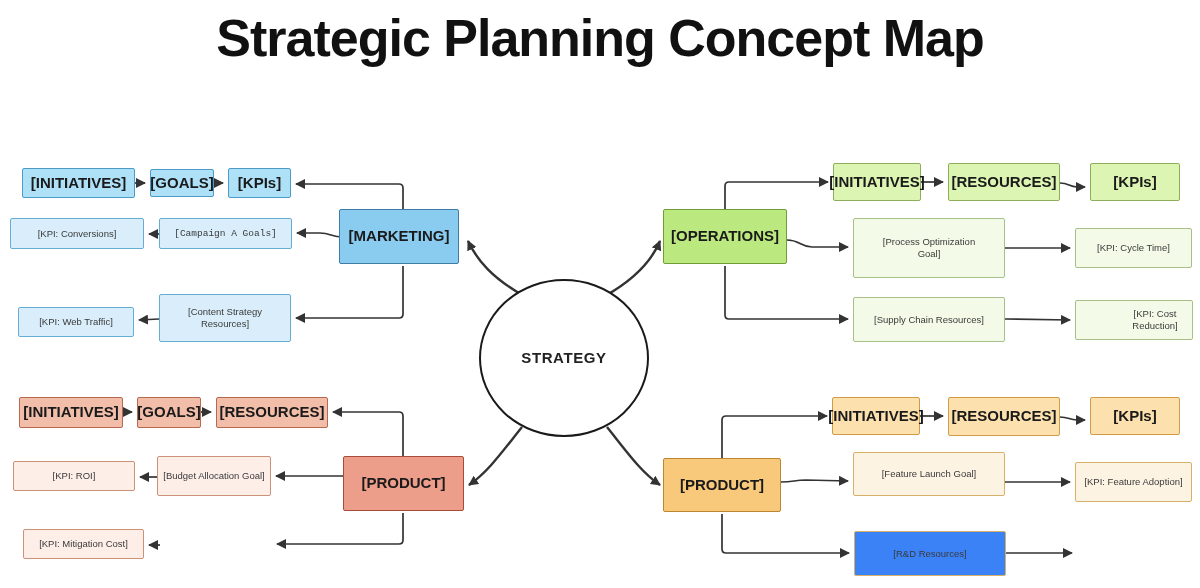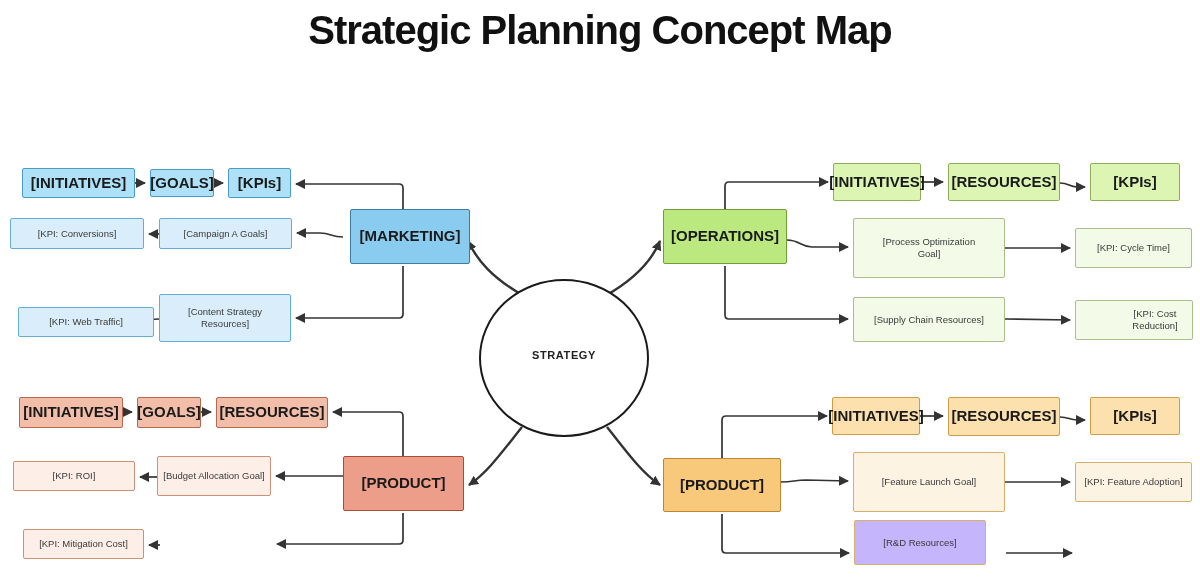--- a/index.html
+++ b/index.html
@@ -2,39 +2,39 @@
 <html style="--connector: #333333; --outline: #1a1a1a;"><head>
 <meta charset="utf-8">
 <style>
   html,body{margin:0;padding:0;background:#ffffff;}
   #canvas{
     position:relative;width:1200px;height:588px;background:#ffffff;overflow:hidden;
     font-family:"Liberation Sans","DejaVu Sans",sans-serif;
   }
   .title{
     position:absolute;left:0;top:8px;width:1200px;text-align:center;
-    font-size:40px;font-weight:bold;color:#111;letter-spacing:-1px;white-space:nowrap;
+    font-size:52px;font-weight:bold;color:#111;letter-spacing:-1px;white-space:nowrap;
   }
   .node{
     position:absolute;box-sizing:border-box;border:1px solid #999;border-radius:2px;
     display:flex;align-items:center;justify-content:center;text-align:center;
     color:#1a1a1a;line-height:1.25;padding:1px 4px;
   }
   .node.head{font-weight:bold;font-size:15px;}
   .node.chain{font-weight:bold;font-size:15px;}
   .node.leaf{font-size:9.5px;color:#3a3a3a;}
   .node.narrow-text{padding:0 28px;}
   #conn-layer{position:absolute;left:0;top:0;width:1200px;height:588px;}
   #conn-layer path.conn{fill:none;stroke:var(--connector,#333);}
   #conn-layer g.elbows path{stroke-width:1.7px;}
   #conn-layer g.curves path{stroke-width:2.4px;}
   #strategy-ellipse{fill:#ffffff;stroke:var(--outline,#1a1a1a);stroke-width:2px;}
   .center-label{
     position:absolute;left:504px;top:349px;width:120px;text-align:center;
-    font-size:11px;font-weight:bold;letter-spacing:.6px;color:#222;
+    font-size:15px;font-weight:bold;letter-spacing:.6px;color:#222;
   }
 </style>
 </head>
 <body>
 
 <div id="canvas">
 
   <div class="title">Strategic Planning Concept Map</div>
 
   <svg id="conn-layer" viewBox="0 0 1200 588" xmlns="http://www.w3.org/2000/svg">
@@ -84,23 +84,23 @@
     </g>
     <ellipse id="strategy-ellipse" cx="564" cy="358" rx="84" ry="78"></ellipse>
   </svg>
 
   <div class="center-label">STRATEGY</div>
 
   <div class="node chain" style="left: 22px; top: 168px; width: 113px; height: 30px; background: rgb(174, 225, 247); border-color: rgb(76, 156, 201);">[INITIATIVES]</div>
   <div class="node chain" style="left: 150px; top: 169px; width: 64px; height: 28px; background: rgb(174, 225, 247); border-color: rgb(76, 156, 201);">[GOALS]</div>
   <div class="node chain" style="left: 228px; top: 168px; width: 63px; height: 30px; background: rgb(174, 225, 247); border-color: rgb(76, 156, 201);">[KPIs]</div>
   <div class="node leaf" style="left: 10px; top: 218px; width: 134px; height: 31px; background: rgb(217, 238, 250); border-color: rgb(101, 174, 211);">[KPI: Conversions]</div>
-  <div class="node leaf" style="left: 159px; top: 218px; width: 133px; height: 31px; background: rgb(217, 238, 250); border-color: rgb(101, 174, 211);">[Campaign A Goals]</div>
-  <div class="node head" style="left: 350px; top: 209px; width: 120px; height: 55px; background: rgb(138, 204, 240); border-color: rgb(62, 124, 166);">[MARKETING]</div>
-  <div class="node leaf" style="left: 18px; top: 307px; width: 136px; height: 30px; background: rgb(217, 238, 250); border-color: rgb(101, 174, 211);">[KPI: Web Traffic]</div>
+  <div class="node leaf" style="left: 159px; top: 218px; width: 133px; height: 31px; background: rgb(217, 238, 250); border-color: rgb(101, 174, 211); font-family: Liberation Mono, monospace;">[Campaign A Goals]</div>
+  <div class="node head" style="left: 339px; top: 209px; width: 120px; height: 55px; background: rgb(138, 204, 240); border-color: rgb(62, 124, 166);">[MARKETING]</div>
+  <div class="node leaf" style="left: 18px; top: 307px; width: 116px; height: 30px; background: rgb(217, 238, 250); border-color: rgb(101, 174, 211);">[KPI: Web Traffic]</div>
   <div class="node leaf" style="left: 159px; top: 294px; width: 132px; height: 48px; background: rgb(217, 238, 250); border-color: rgb(101, 174, 211);">[Content Strategy Resources]</div>
 
   <div class="node head" style="left: 663px; top: 209px; width: 124px; height: 55px; background: rgb(188, 233, 127); border-color: rgb(111, 158, 56);">[OPERATIONS]</div>
   <div class="node chain" style="left: 833px; top: 163px; width: 88px; height: 38px; background: rgb(221, 245, 178); border-color: rgb(143, 174, 92);">[INITIATIVES]</div>
   <div class="node chain" style="left: 948px; top: 163px; width: 112px; height: 38px; background: rgb(221, 245, 178); border-color: rgb(143, 174, 92);">[RESOURCES]</div>
   <div class="node chain" style="left: 1090px; top: 163px; width: 90px; height: 38px; background: rgb(221, 245, 178); border-color: rgb(143, 174, 92);">[KPIs]</div>
   <div class="node leaf narrow-text" style="left: 853px; top: 218px; width: 152px; height: 60px; background: rgb(243, 250, 231); border-color: rgb(169, 191, 138);">[Process Optimization Goal]</div>
   <div class="node leaf" style="left: 1075px; top: 228px; width: 117px; height: 40px; background: rgb(243, 250, 231); border-color: rgb(169, 191, 138);">[KPI: Cycle Time]</div>
   <div class="node leaf" style="left: 853px; top: 297px; width: 152px; height: 45px; background: rgb(243, 250, 231); border-color: rgb(169, 191, 138);">[Supply Chain Resources]</div>
   <div class="node leaf" style="left: 1075px; top: 300px; width: 118px; height: 40px; background: rgb(243, 250, 231); border-color: rgb(169, 191, 138); padding-left: 46px;">[KPI: Cost Reduction]</div>
@@ -110,17 +110,17 @@
   <div class="node chain" style="left: 216px; top: 397px; width: 112px; height: 31px; background: rgb(242, 190, 169); border-color: rgb(181, 106, 80);">[RESOURCES]</div>
   <div class="node leaf" style="left: 13px; top: 461px; width: 122px; height: 30px; background: rgb(253, 238, 232); border-color: rgb(203, 145, 121);">[KPI: ROI]</div>
   <div class="node leaf" style="left: 157px; top: 456px; width: 114px; height: 40px; background: rgb(253, 238, 232); border-color: rgb(203, 145, 121);">[Budget Allocation Goal]</div>
   <div class="node head" style="left: 343px; top: 456px; width: 121px; height: 55px; background: rgb(236, 158, 138); border-color: rgb(168, 76, 57);">[PRODUCT]</div>
   <div class="node leaf" style="left: 23px; top: 529px; width: 121px; height: 30px; background: rgb(253, 238, 232); border-color: rgb(203, 145, 121);">[KPI: Mitigation Cost]</div>
 
   <div class="node head" style="left: 663px; top: 458px; width: 118px; height: 54px; background: rgb(248, 200, 123); border-color: rgb(189, 134, 48);">[PRODUCT]</div>
   <div class="node chain" style="left: 832px; top: 397px; width: 88px; height: 38px; background: rgb(252, 225, 174); border-color: rgb(209, 156, 72);">[INITIATIVES]</div>
   <div class="node chain" style="left: 948px; top: 397px; width: 112px; height: 39px; background: rgb(252, 225, 174); border-color: rgb(209, 156, 72);">[RESOURCES]</div>
   <div class="node chain" style="left: 1090px; top: 397px; width: 90px; height: 38px; background: rgb(252, 225, 174); border-color: rgb(209, 156, 72);">[KPIs]</div>
-  <div class="node leaf" style="left: 853px; top: 452px; width: 152px; height: 60px; background: rgb(253, 243, 227); border-color: rgb(217, 176, 106);">[Feature Launch Goal]</div>
+  <div class="node leaf" style="left: 853px; top: 452px; width: 152px; height: 44px; background: rgb(253, 243, 227); border-color: rgb(217, 176, 106);">[Feature Launch Goal]</div>
   <div class="node leaf" style="left: 1075px; top: 462px; width: 117px; height: 40px; background: rgb(253, 243, 227); border-color: rgb(217, 176, 106);">[KPI: Feature Adoption]</div>
-  <div class="node leaf" style="left: 854px; top: 520px; width: 132px; height: 45px; background: #c4b5fd; border-color: rgb(217, 176, 106);">[R&amp;D Resources]</div>
+  <div class="node leaf" style="left: 854px; top: 531px; width: 152px; height: 45px; background: #3b82f6; border-color: rgb(217, 176, 106);">[R&amp;D Resources]</div>
 
 </div>
 
 </body></html>

